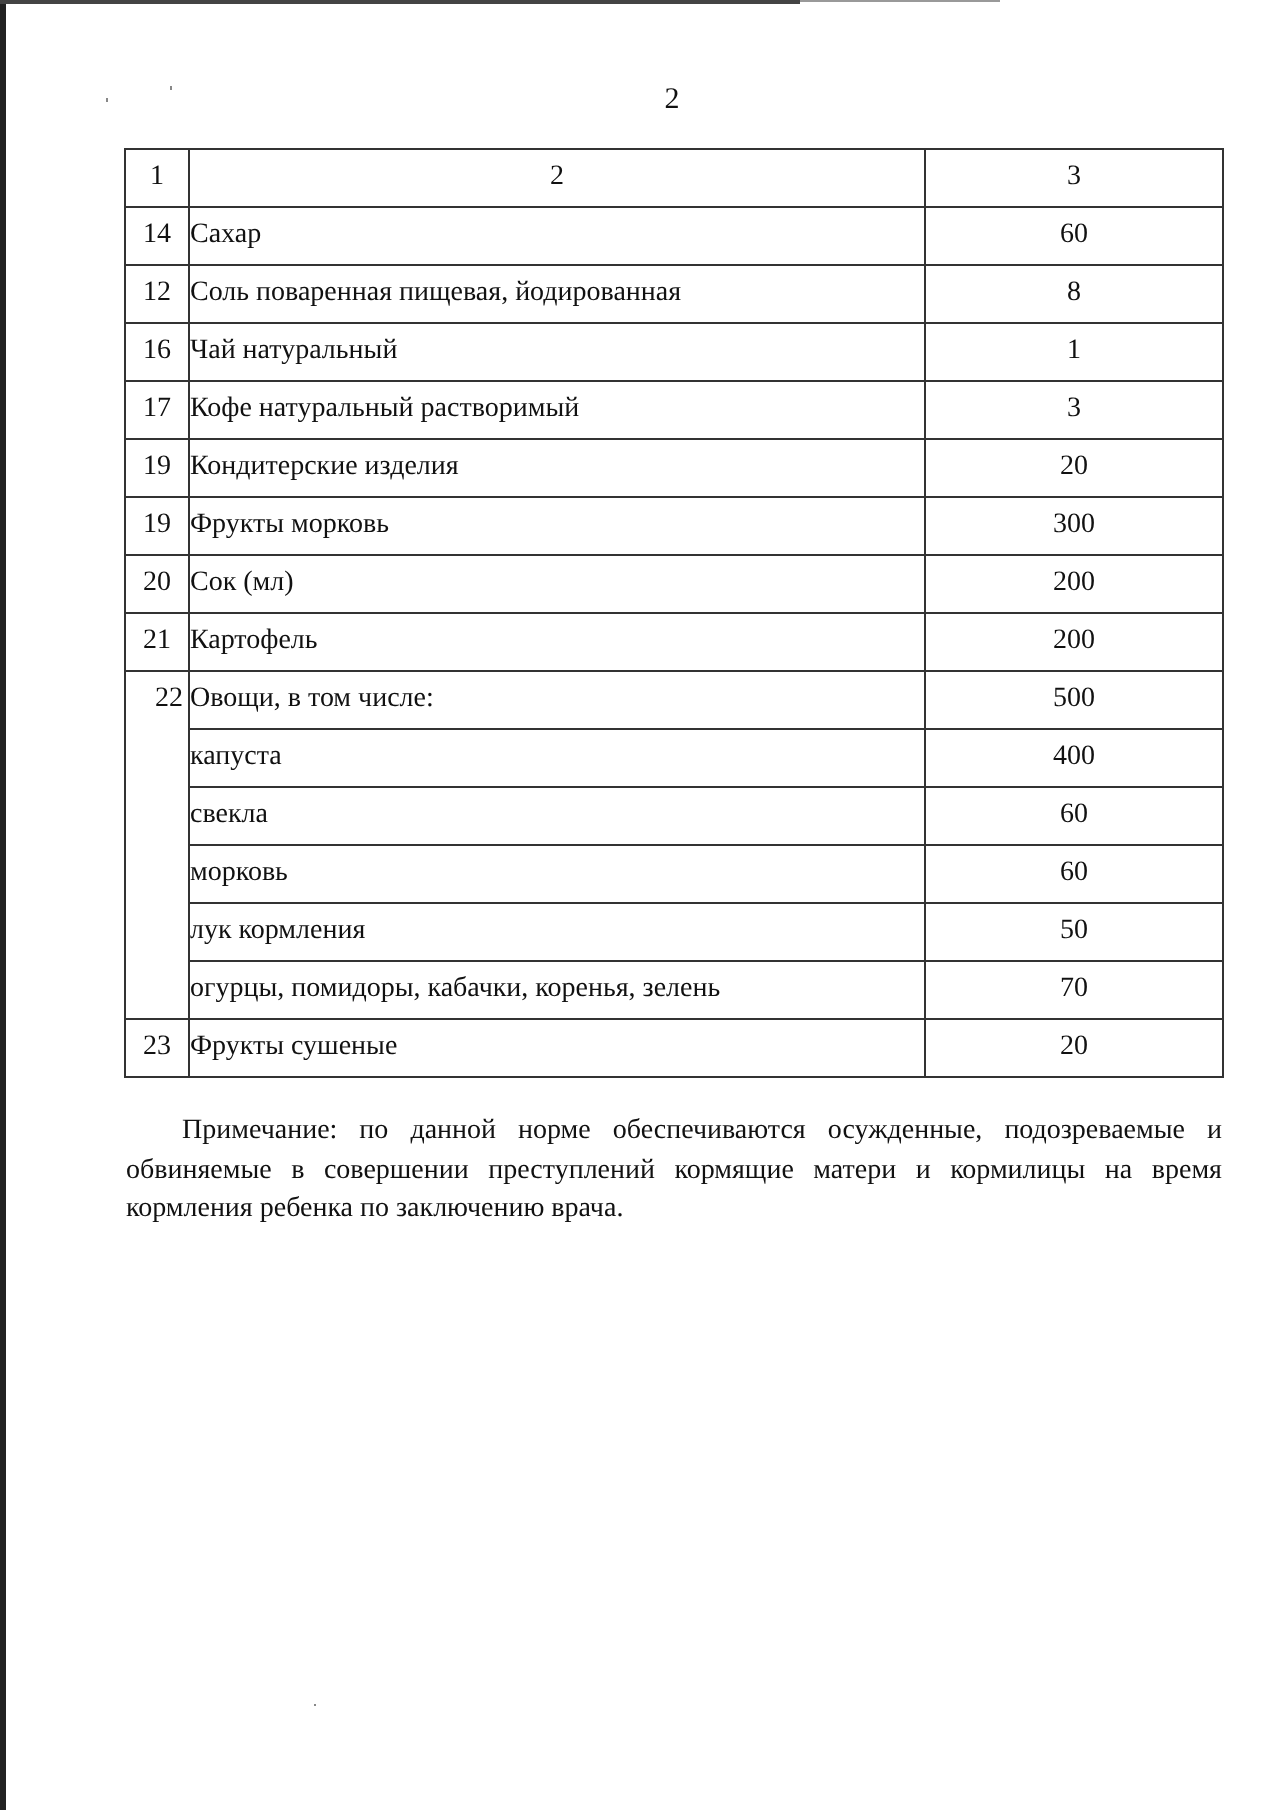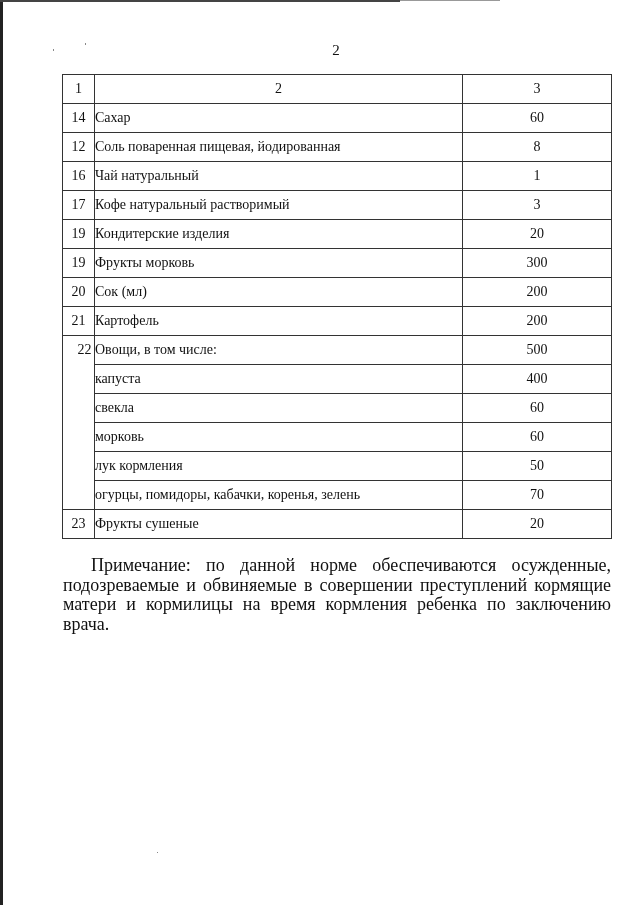--- a/index.html
+++ b/index.html
@@ -34,21 +34,21 @@
     col.c1 { width: 32px; }
     col.c2 { width: 368px; }
     col.c3 { width: 149px; }
     td.num { text-align: center; }
     td.name { padding-left: 4px; text-align: left; white-space: nowrap; }
     td.val { text-align: center; }
     tr.header td.name { text-align: center; padding-left: 0; }
     td.num.span { vertical-align: top; padding-top: 6px; padding-left: 12px; }
     .note {
       position: absolute; left: 63px; top: 556px; width: 548px;
-      font-size: 18px; line-height: 19.5px; text-align: justify;
+      font-size: 14px; line-height: 19.5px; text-align: justify;
     }
     .note p { margin: 0; text-indent: 28px; }
   </style>
 </head>
 <body>
 
 <div class="page-edge-left"></div>
 <div class="page-edge-top"></div>
 <div class="page-edge-top2"></div>
 <div class="speck" style="left:53px;top:49px;width:1px;height:2px;"></div>

